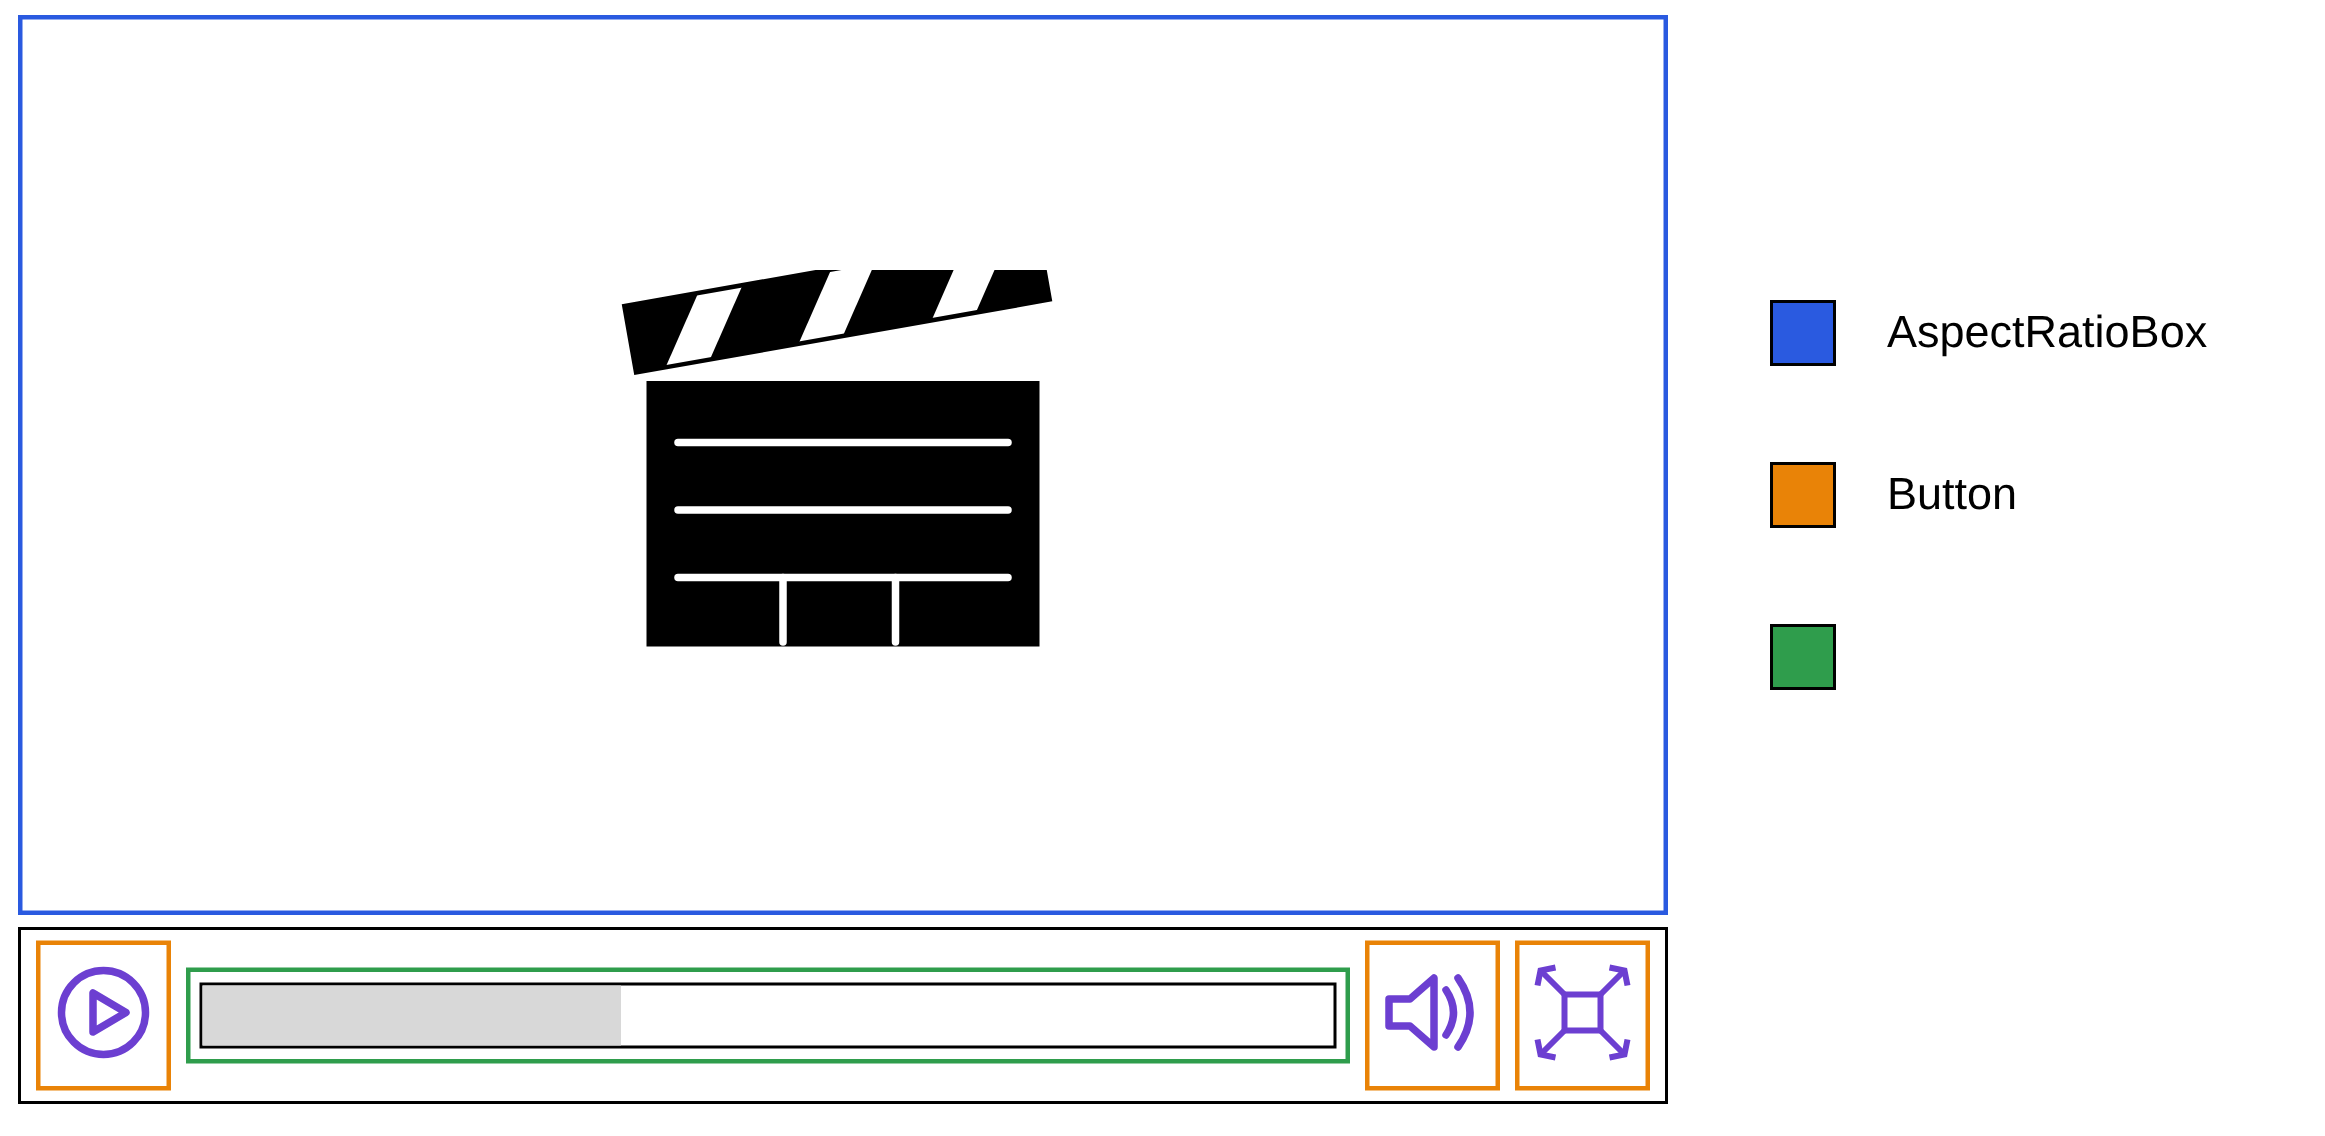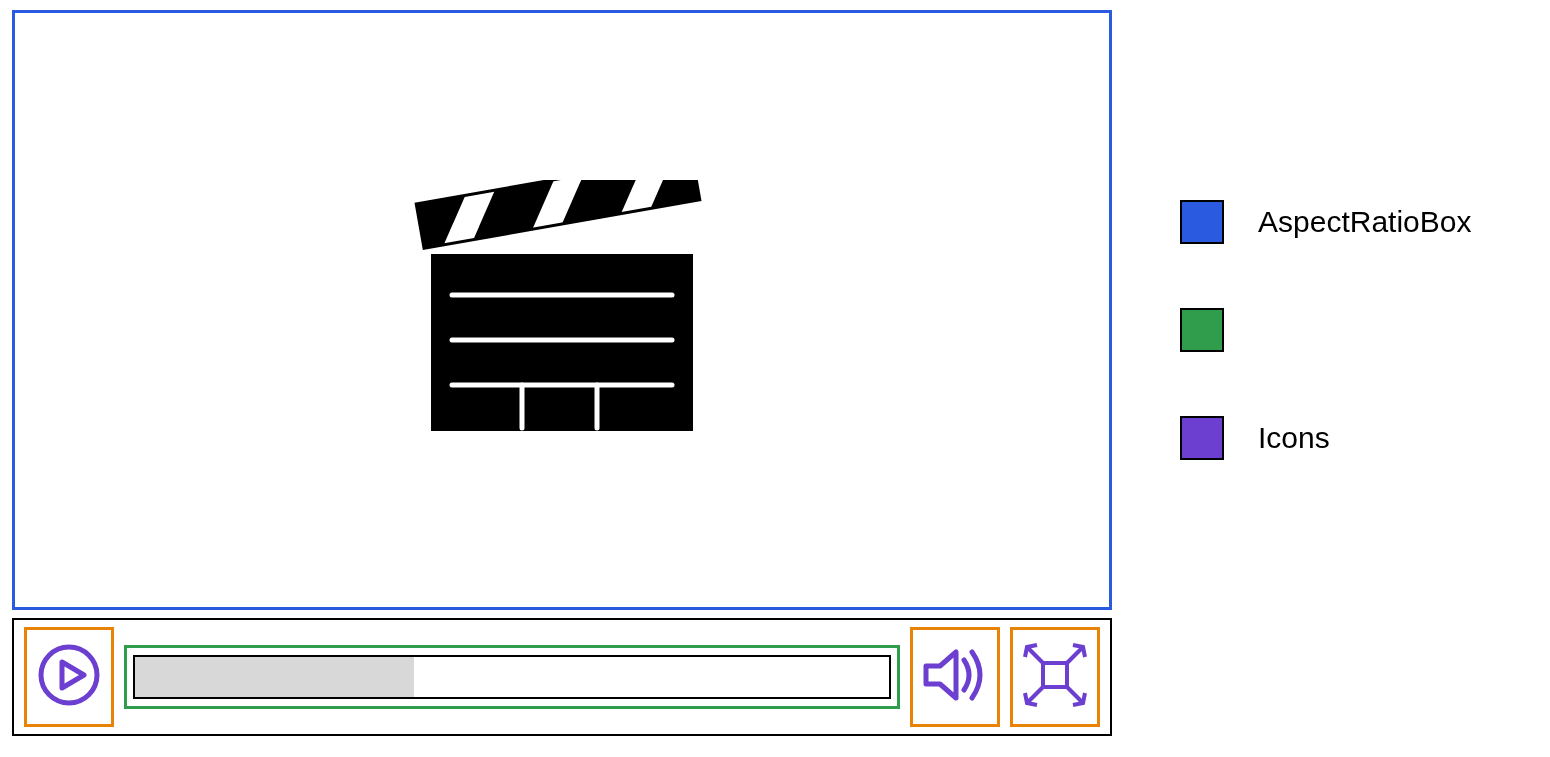--- a/index.html
+++ b/index.html
@@ -178,19 +178,19 @@
     </div>
   </div>
 </div>
 
 <div class="legend">
   <div class="legend-row">
     <div class="swatch blue"></div>
     <div class="legend-label">AspectRatioBox</div>
   </div>
   <div class="legend-row">
-    <div class="swatch green"></div>
+    <div class="swatch orange"></div>
+    <div class="legend-label">Button</div>
   </div>
   <div class="legend-row">
-    <div class="swatch purple"></div>
-    <div class="legend-label">Icons</div>
+    <div class="swatch green"></div>
   </div>
 </div>
 
 </body></html>

